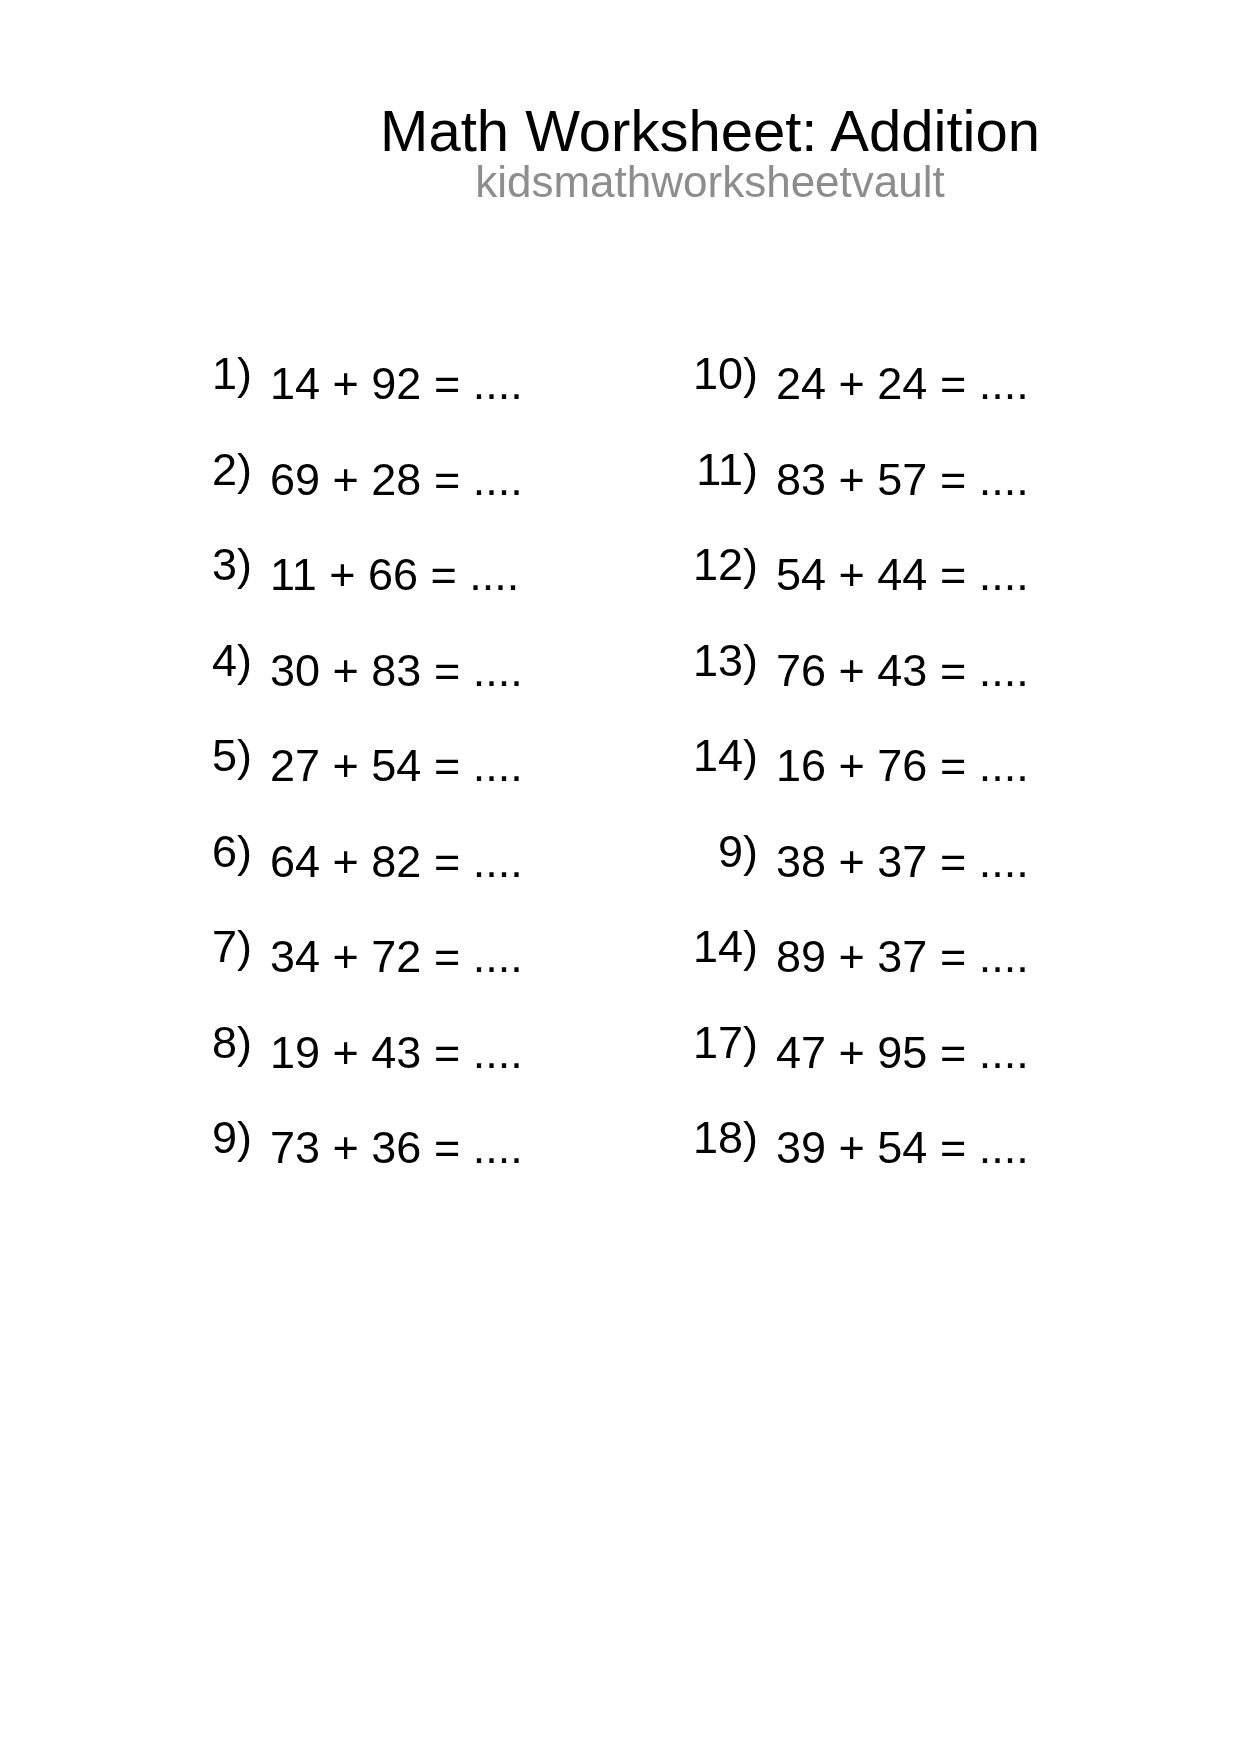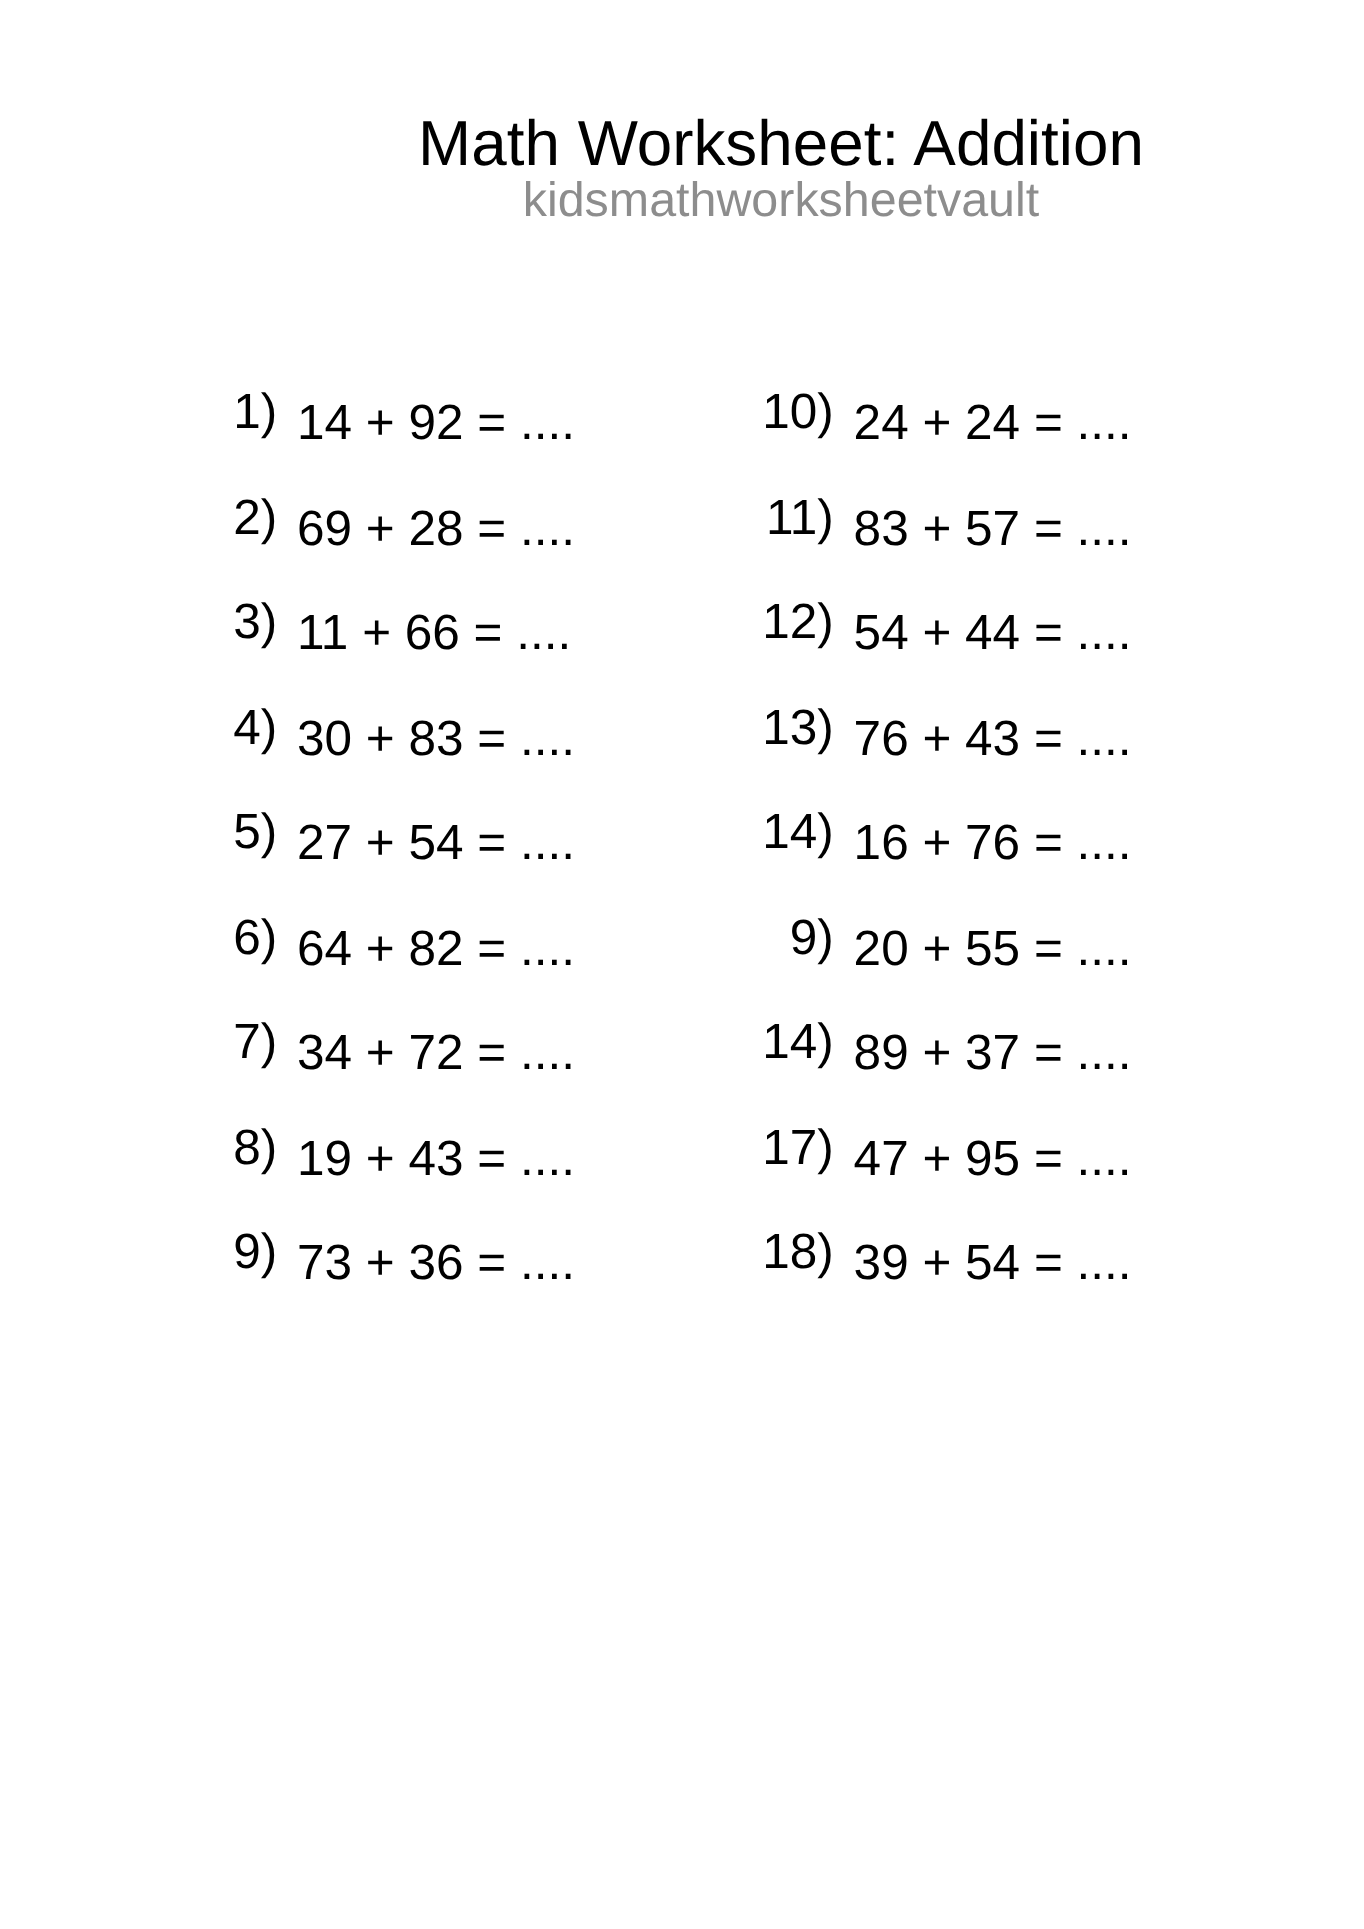--- a/index.html
+++ b/index.html
@@ -129,21 +129,21 @@
       <div class="problem-row">
         <span class="problem-number">13)</span>
         <span class="problem-expression">76 + 43 = ....</span>
       </div>
       <div class="problem-row">
         <span class="problem-number">14)</span>
         <span class="problem-expression">16 + 76 = ....</span>
       </div>
       <div class="problem-row">
         <span class="problem-number">9)</span>
-        <span class="problem-expression">20 + 55 = ....</span>
+        <span class="problem-expression">38 + 37 = ....</span>
       </div>
       <div class="problem-row">
         <span class="problem-number">14)</span>
         <span class="problem-expression">89 + 37 = ....</span>
       </div>
       <div class="problem-row">
         <span class="problem-number">17)</span>
         <span class="problem-expression">47 + 95 = ....</span>
       </div>
       <div class="problem-row">

